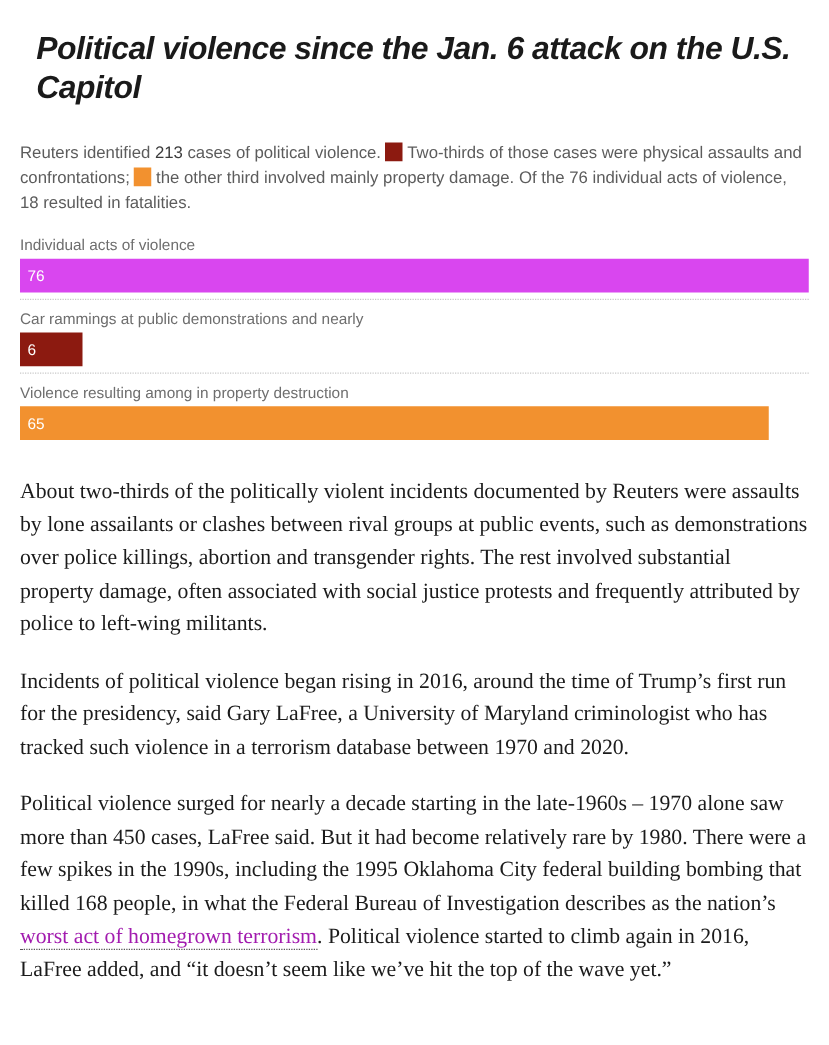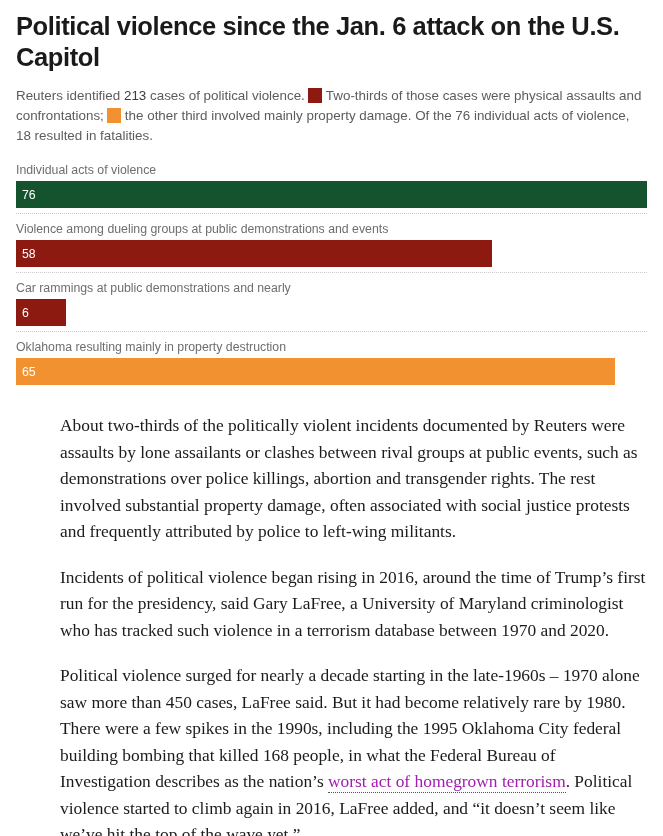--- a/index.html
+++ b/index.html
@@ -15,28 +15,29 @@
     overflow: hidden;
   }
   .page {
     width: 663px;
     box-sizing: border-box;
     padding: 0;
   }
 
   
   .headline {
-    margin: 0;
+    margin: 13px;
     padding: 11px 16px 0 16px;
     font-family: "Liberation Sans", sans-serif;
     font-size: 25.5px;
     line-height: 31px;
     font-weight: bold;
     letter-spacing: -0.4px;
     color: #1a1a1a;
+    font-style: italic;
   }
 
   
   .subhead {
     margin: 0;
     padding: 13px 16px 0 16px;
     font-family: "Liberation Sans", sans-serif;
     font-size: 13.4px;
     line-height: 20px;
     color: #5c5c5c;
@@ -88,21 +89,20 @@
     font-family: "Liberation Sans", sans-serif;
     font-size: 12.3px;
     line-height: 14px;
     padding-left: 6px;
     white-space: nowrap;
   }
 
   
   .body-copy {
     padding: 22px 16px 0 16px;
-    margin-left: 44px;
   }
   .body-copy p {
     margin: 0 0 19px 0;
     font-family: "Liberation Serif", serif;
     font-size: 17.4px;
     line-height: 26.5px;
     color: #1b1b1b;
   }
   .body-copy p:last-child {
     margin-bottom: 0;
@@ -123,46 +123,38 @@
 
   <p class="subhead">
     <span>Reuters identified </span><span class="num">213</span><span> cases of political violence.</span><span class="swatch" style="background:#8C1A10"></span><span>Two-thirds of those cases were physical assaults and confrontations;</span><span class="swatch" style="background:#F2912F"></span><span>the other third involved mainly property damage. Of the 76 individual acts of violence, 18 resulted in fatalities.</span>
   </p>
 
   <div class="chart">
 
     <div class="bar-row divided">
       <div class="bar-label">Individual acts of violence</div>
       <div class="bar-track">
-        <div class="bar" style="width:100%;background:#14532d">
+        <div class="bar" style="width:100%;background:#d946ef">
           <span class="bar-value">76</span>
         </div>
       </div>
     </div>
 
-    <div class="bar-row divided">
-      <div class="bar-label">Violence among dueling groups at public demonstrations and events</div>
-      <div class="bar-track">
-        <div class="bar" style="width:75.4%;background:#8C1A10">
-          <span class="bar-value">58</span>
-        </div>
-      </div>
-    </div>
 
     <div class="bar-row divided">
       <div class="bar-label">Car rammings at public demonstrations and nearly</div>
       <div class="bar-track">
         <div class="bar" style="width:8%;background:#8C1A10">
           <span class="bar-value">6</span>
         </div>
       </div>
     </div>
 
     <div class="bar-row">
-      <div class="bar-label">Oklahoma resulting mainly in property destruction</div>
+      <div class="bar-label">Violence resulting among in property destruction</div>
       <div class="bar-track">
         <div class="bar" style="width:95%;background:#F2912F">
           <span class="bar-value">65</span>
         </div>
       </div>
     </div>
 
   </div>
 
   <div class="body-copy">

